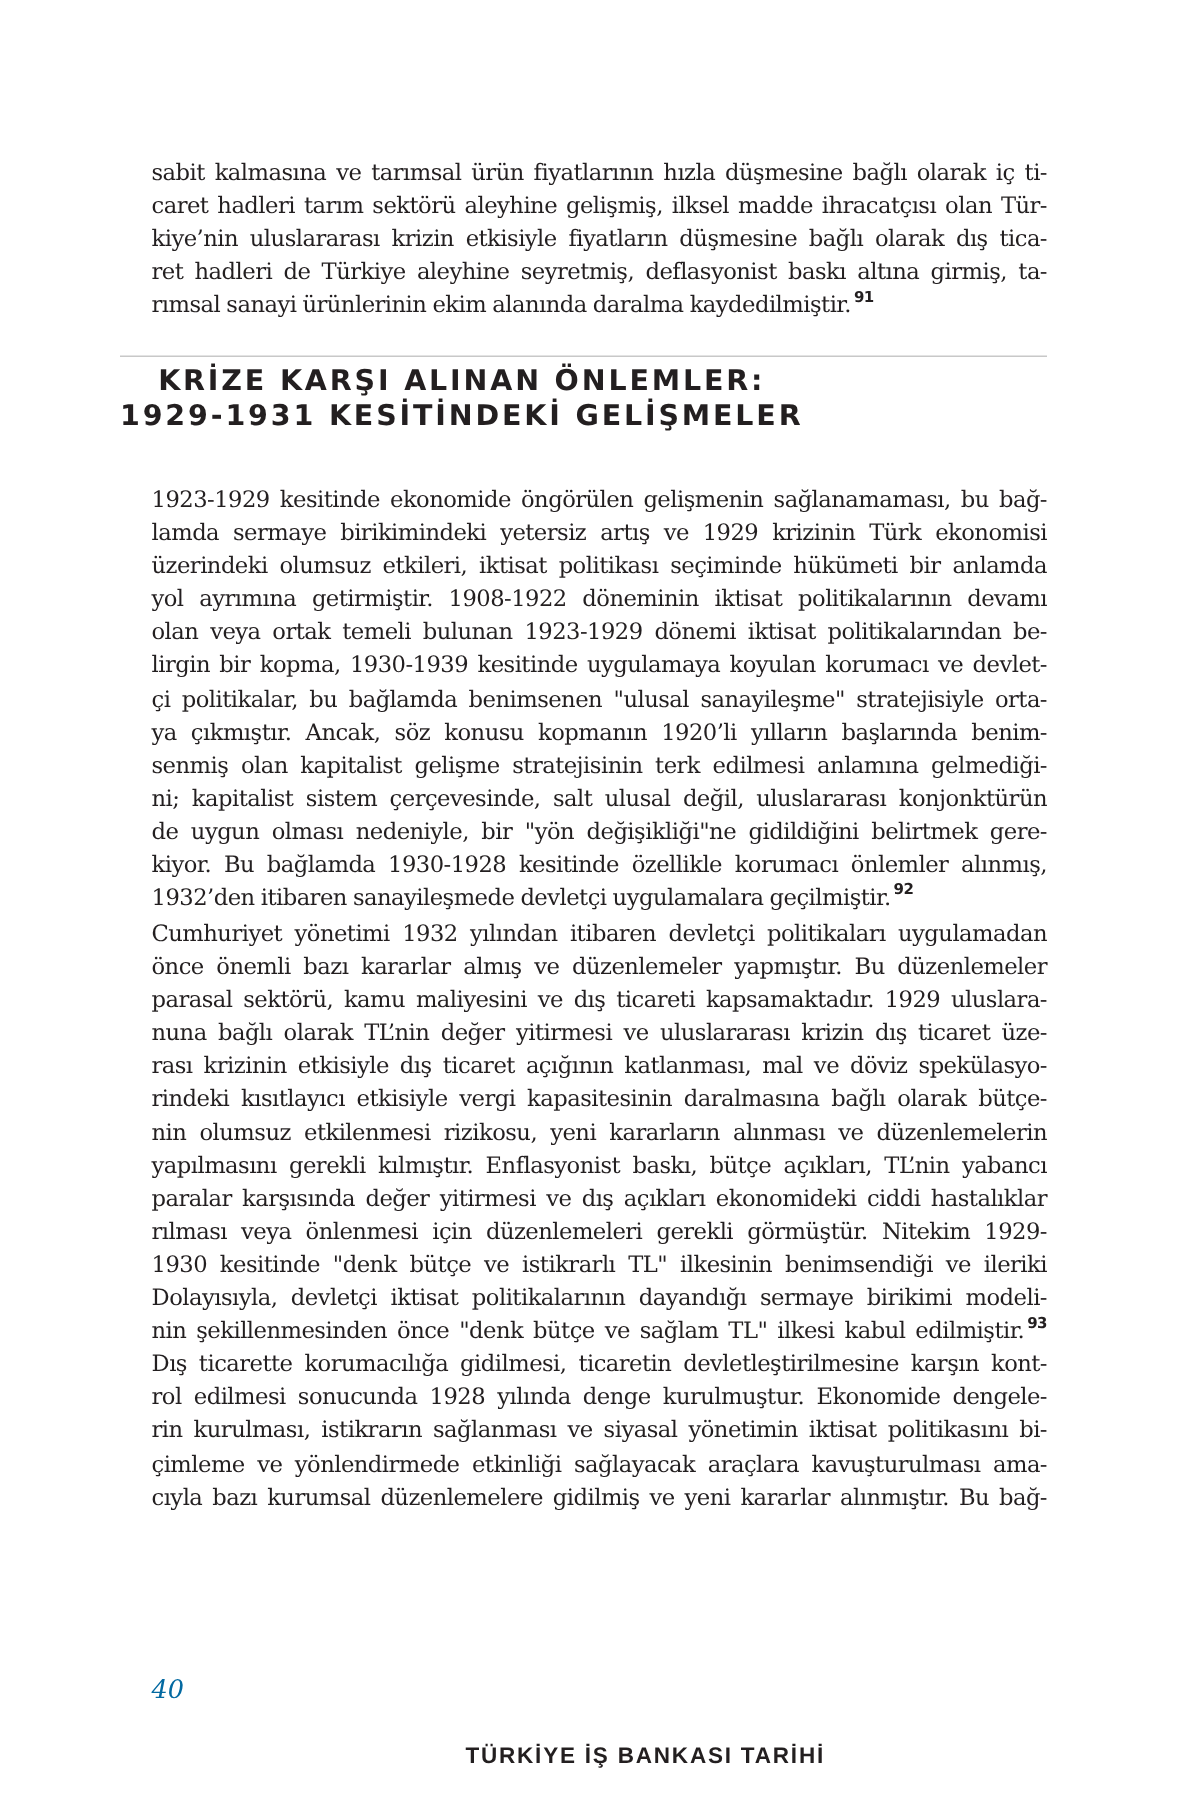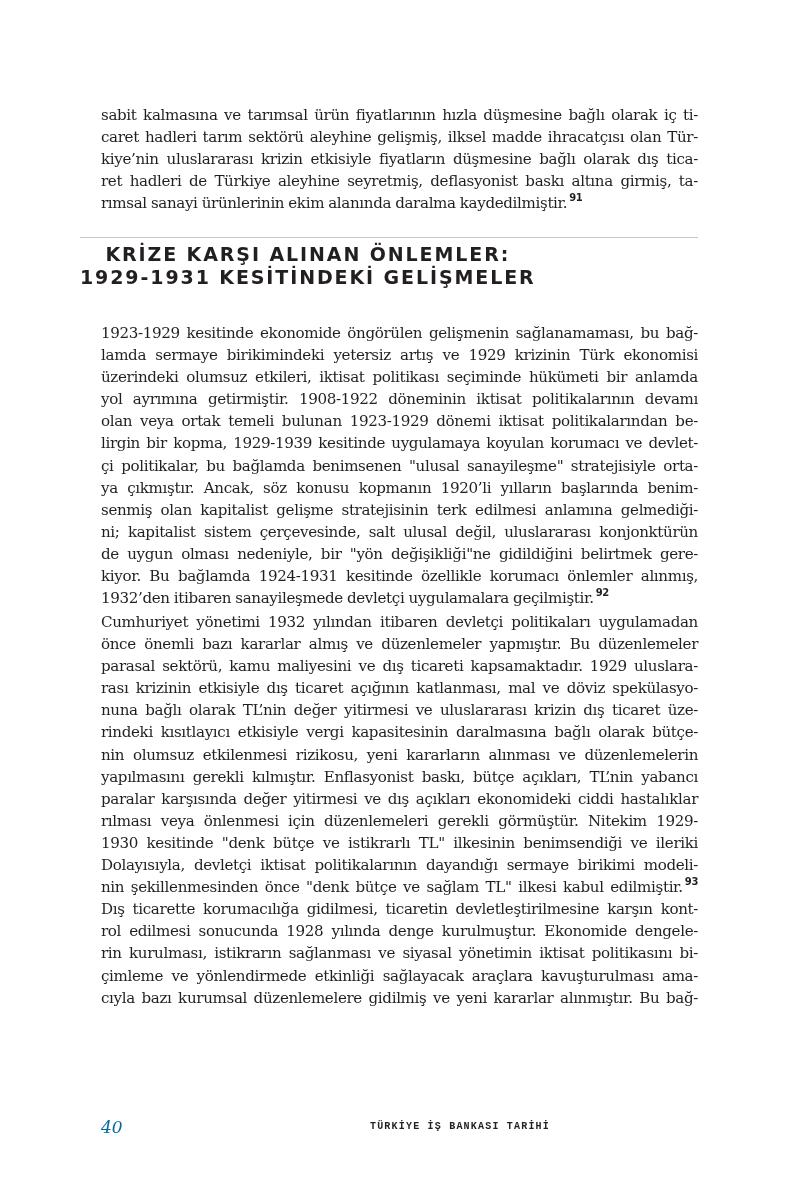--- a/index.html
+++ b/index.html
@@ -42,23 +42,23 @@
   }
   .heading span { display: block; white-space: nowrap; text-align: center; }
   .p2 { top: 294px; margin-top: 28px; }
   .p3 { top: 611px; }
   .folio {
     position: absolute; left: 101px; top: 1117px;
     font-family: "DejaVu Serif", "Liberation Serif", serif;
     font-style: italic; font-size: 17px; color: #0369a1;
   }
   .running-title {
-    position: absolute; right: 101px; top: 1121px;
-    font-family: Liberation Mono, monospace;
-    font-weight: bold; font-size: 10px; letter-spacing: 1.2px; color: #231f20;
+    position: absolute; right: 101px; top: 1162px;
+    font-family: Liberation Sans, sans-serif;
+    font-weight: bold; font-size: 15px; letter-spacing: 1.2px; color: #231f20;
   }
 </style>
 </head>
 <body>
 
 <div class="page">
 
   <div class="body-text p1">
     <span class="line" style="display: block;">sabit kalmasına ve tarımsal ürün fiyatlarının hızla düşmesine bağlı olarak iç ti-</span>
     <span class="line" style="display: block;">caret hadleri tarım sektörü aleyhine gelişmiş, ilksel madde ihracatçısı olan Tür-</span>
@@ -73,36 +73,36 @@
     <span>KRİZE KARŞI ALINAN ÖNLEMLER:</span>
     <span>1929-1931 KESİTİNDEKİ GELİŞMELER</span>
   </h2>
 
   <div class="body-text p2">
     <span class="line" style="display: block;">1923-1929 kesitinde ekonomide öngörülen gelişmenin sağlanamaması, bu bağ-</span>
     <span class="line" style="display: block;">lamda sermaye birikimindeki yetersiz artış ve 1929 krizinin Türk ekonomisi</span>
     <span class="line" style="display: block;">üzerindeki olumsuz etkileri, iktisat politikası seçiminde hükümeti bir anlamda</span>
     <span class="line" style="display: block;">yol ayrımına getirmiştir.  1908-1922 döneminin iktisat politikalarının devamı</span>
     <span class="line" style="display: block;">olan veya ortak temeli bulunan 1923-1929 dönemi iktisat politikalarından be-</span>
-    <span class="line" style="display: block;">lirgin bir kopma, 1929-1939 kesitinde uygulamaya koyulan korumacı ve devlet-</span>
+    <span class="line" style="display: block;">lirgin bir kopma, 1930-1939 kesitinde uygulamaya koyulan korumacı ve devlet-</span>
     <span class="line" style="display: block;">çi politikalar, bu bağlamda benimsenen "ulusal sanayileşme" stratejisiyle orta-</span>
     <span class="line" style="display: block;">ya çıkmıştır. Ancak, söz konusu kopmanın 1920’li yılların başlarında benim-</span>
     <span class="line" style="display: block;">senmiş olan kapitalist gelişme stratejisinin terk edilmesi anlamına gelmediği-</span>
     <span class="line" style="display: block;">ni; kapitalist sistem çerçevesinde, salt ulusal değil, uluslararası konjonktürün</span>
     <span class="line" style="display: block;">de uygun olması nedeniyle, bir "yön değişikliği"ne gidildiğini belirtmek gere-</span>
-    <span class="line" style="display: block;">kiyor. Bu bağlamda 1924-1931 kesitinde özellikle korumacı önlemler alınmış,</span>
+    <span class="line" style="display: block;">kiyor. Bu bağlamda 1930-1928 kesitinde özellikle korumacı önlemler alınmış,</span>
     <span class="line last" style="display: block;"><span>1932’den itibaren sanayileşmede devletçi uygulamalara geçilmiştir.</span><sup class="fn">92</sup></span>
   </div>
 
   <div class="body-text p3">
     <span class="line" style="display: block;">Cumhuriyet yönetimi 1932 yılından itibaren devletçi politikaları uygulamadan</span>
     <span class="line" style="display: block;">önce önemli bazı kararlar almış ve düzenlemeler yapmıştır. Bu düzenlemeler</span>
     <span class="line" style="display: block;">parasal sektörü, kamu maliyesini ve dış ticareti kapsamaktadır. 1929 uluslara-</span>
+    <span class="line" style="display: block;">nuna bağlı olarak TL’nin değer yitirmesi ve uluslararası krizin dış ticaret üze-</span>
     <span class="line" style="display: block;">rası krizinin etkisiyle dış ticaret açığının katlanması, mal ve döviz spekülasyo-</span>
-    <span class="line" style="display: block;">nuna bağlı olarak TL’nin değer yitirmesi ve uluslararası krizin dış ticaret üze-</span>
     <span class="line" style="display: block;">rindeki kısıtlayıcı etkisiyle vergi kapasitesinin daralmasına bağlı olarak bütçe-</span>
     <span class="line" style="display: block;">nin olumsuz etkilenmesi rizikosu, yeni kararların alınması ve düzenlemelerin</span>
     <span class="line" style="display: block;">yapılmasını gerekli kılmıştır. Enflasyonist baskı, bütçe açıkları, TL’nin yabancı</span>
     <span class="line" style="display: block;">paralar karşısında değer yitirmesi ve dış açıkları ekonomideki ciddi hastalıklar</span>
     <span class="line" style="display: block;">rılması veya önlenmesi için düzenlemeleri gerekli görmüştür. Nitekim 1929-</span>
     <span class="line" style="display: block;">1930 kesitinde "denk bütçe ve istikrarlı TL" ilkesinin benimsendiği ve ileriki</span>
     <span class="line" style="display: block;">Dolayısıyla, devletçi iktisat politikalarının dayandığı sermaye birikimi modeli-</span>
     <span class="line" style="display: block;"><span>nin şekillenmesinden önce "denk bütçe ve sağlam TL" ilkesi kabul edilmiştir.</span><sup class="fn">93</sup></span>
     <span class="line" style="display: block;">Dış ticarette korumacılığa gidilmesi, ticaretin devletleştirilmesine karşın kont-</span>
     <span class="line" style="display: block;">rol edilmesi sonucunda 1928 yılında denge kurulmuştur. Ekonomide dengele-</span>

